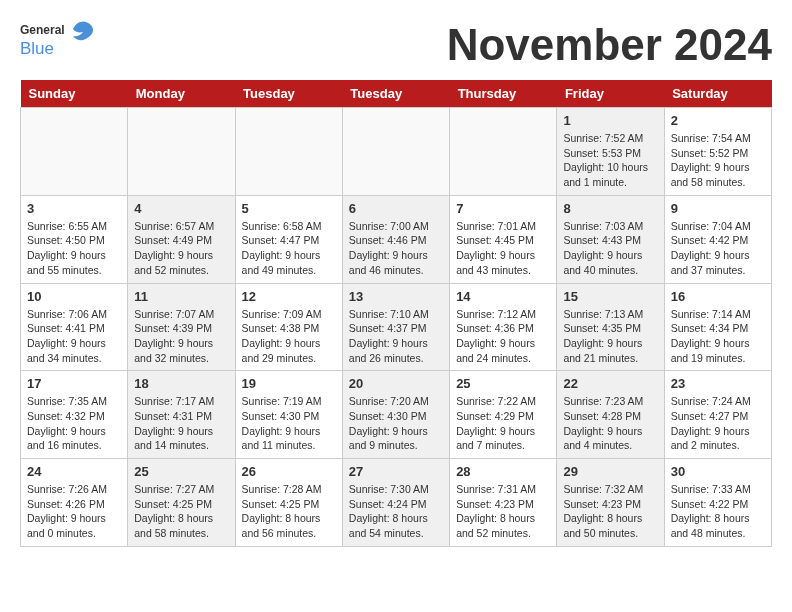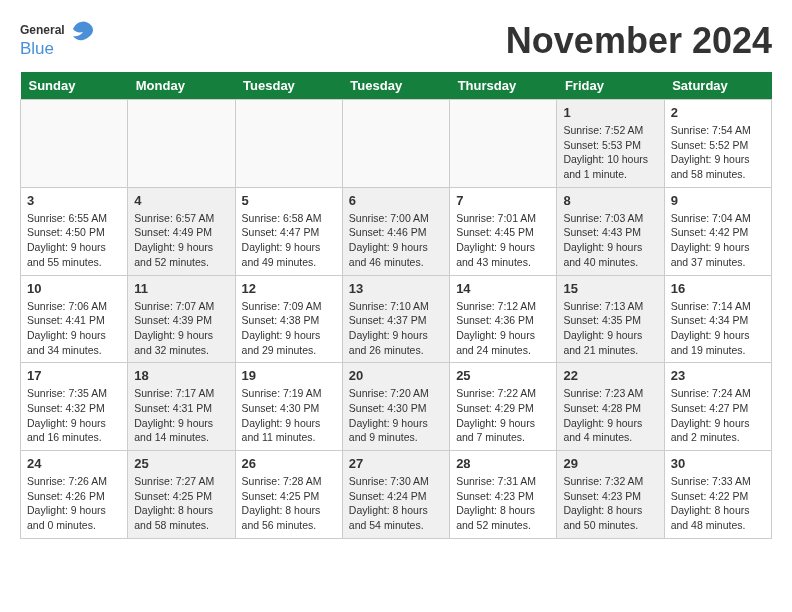--- a/index.html
+++ b/index.html
@@ -18,35 +18,35 @@
     }
     .logo {
       display: flex;
       align-items: center;
       gap: 4px;
     }
     .title-section {
       text-align: right;
     }
     .month-title {
-      font-size: 36px;
+      font-size: 44px;
       font-weight: bold;
       color: #333;
     }
     .location-title {
       font-size: 16px;
       color: #555;
     }
     table {
       width: 100%;
       border-collapse: collapse;
       table-layout: fixed;
     }
     th {
-      background-color: #15803d;
+      background-color: #b91c1c;
       color: #fff;
       text-align: left;
       padding: 6px 8px;
       font-size: 13px;
       font-weight: bold;
     }
     td {
       border: 1px solid #ccc;
       vertical-align: top;
       padding: 5px 6px;

